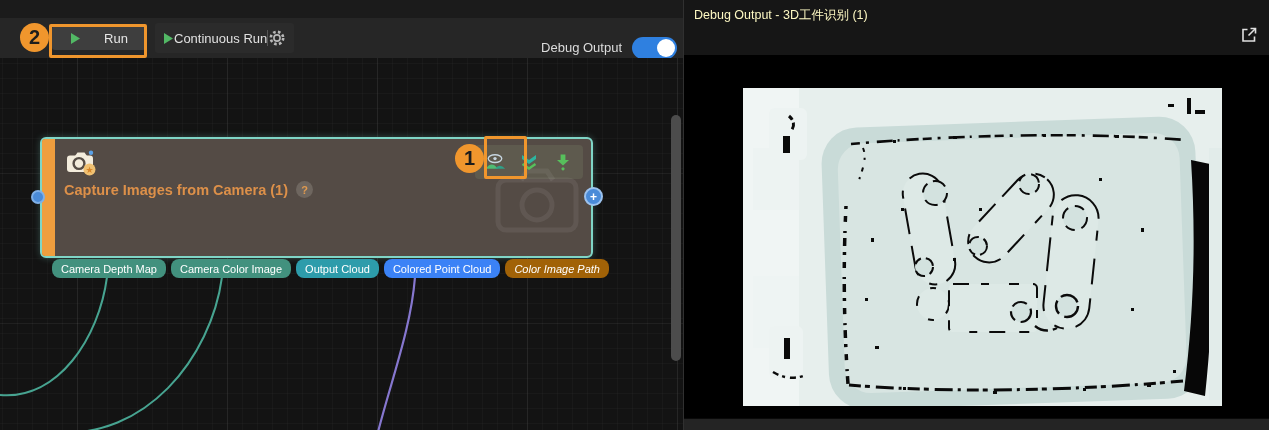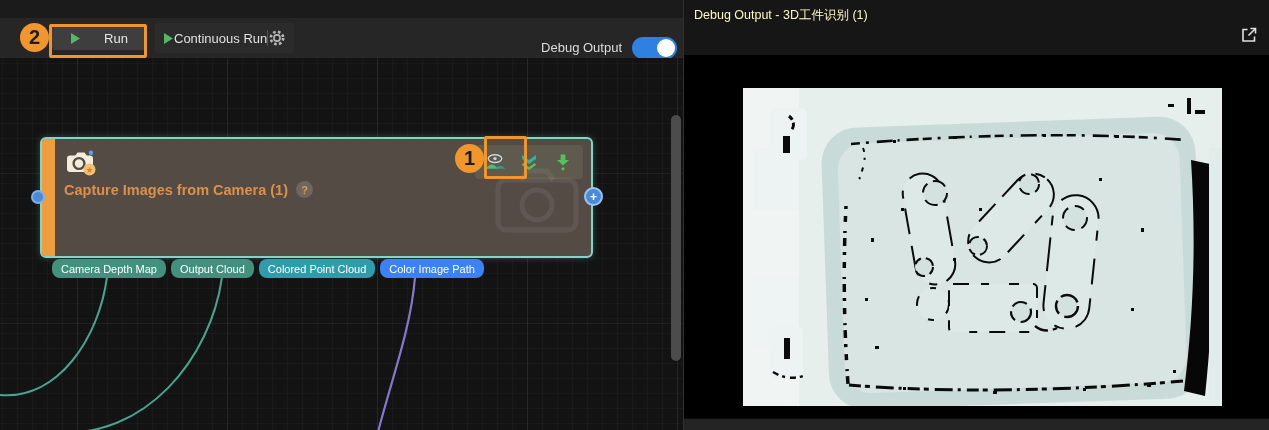--- a/index.html
+++ b/index.html
@@ -54,21 +54,21 @@
   .port-right { position:absolute; left:584px; top:187px; width:19px; height:19px; border-radius:50%;
                 background:#4a8bd8; border:2px solid #9cc2ee; color:#fff; font-size:12px; font-weight:bold;
                 display:flex; align-items:center; justify-content:center; line-height:1; }
 
   #chips { position:absolute; left:52px; top:259px; display:flex; gap:5px; }
   .chip { height:19px; padding:0 9px; border-radius:8px; color:#fff; font-size:11px; display:flex;
           align-items:center; white-space:nowrap; cursor:pointer; }
   .chip:nth-child(1), .chip:nth-child(2) { background:#42917e; }
   .chip:nth-child(3) { background:#2d9cab; }
   .chip:nth-child(4) { background:#3b82f6; }
-  .chip:nth-child(5) { background:#0369a1; }
+  .chip:nth-child(5) { background:#a16207;font-style:italic; }
 
   #scroll-thumb { position:absolute; left:671px; top:115px; width:10px; height:246px; background:#4c4c4c;
                   border-radius:5px; }
 
   
   .ann-circle { position:absolute; width:29px; height:29px; border-radius:50%; background:#f0962d;
                 color:#1d1d1d; font-size:20px; font-weight:bold; display:flex; align-items:center;
                 justify-content:center; z-index:30; }
   #ann-circle-2 { left:20px; top:23px; }
   #ann-circle-1 { left:455px; top:144px; }
@@ -195,20 +195,21 @@
           </svg>
         </span>
       </div>
     </div>
 
     <div class="port-left"></div>
     <div class="port-right">+</div>
 
     <div id="chips">
       <span class="chip">Camera Depth Map</span>
+      <span class="chip">Camera Color Image</span>
       <span class="chip">Output Cloud</span>
       <span class="chip">Colored Point Cloud</span>
       <span class="chip">Color Image Path</span>
     </div>
 
     <div id="scroll-thumb"></div>
   </div>
 
   <div class="ann-circle" id="ann-circle-2">2</div>
   <div class="ann-box" id="ann-box-run"></div>

